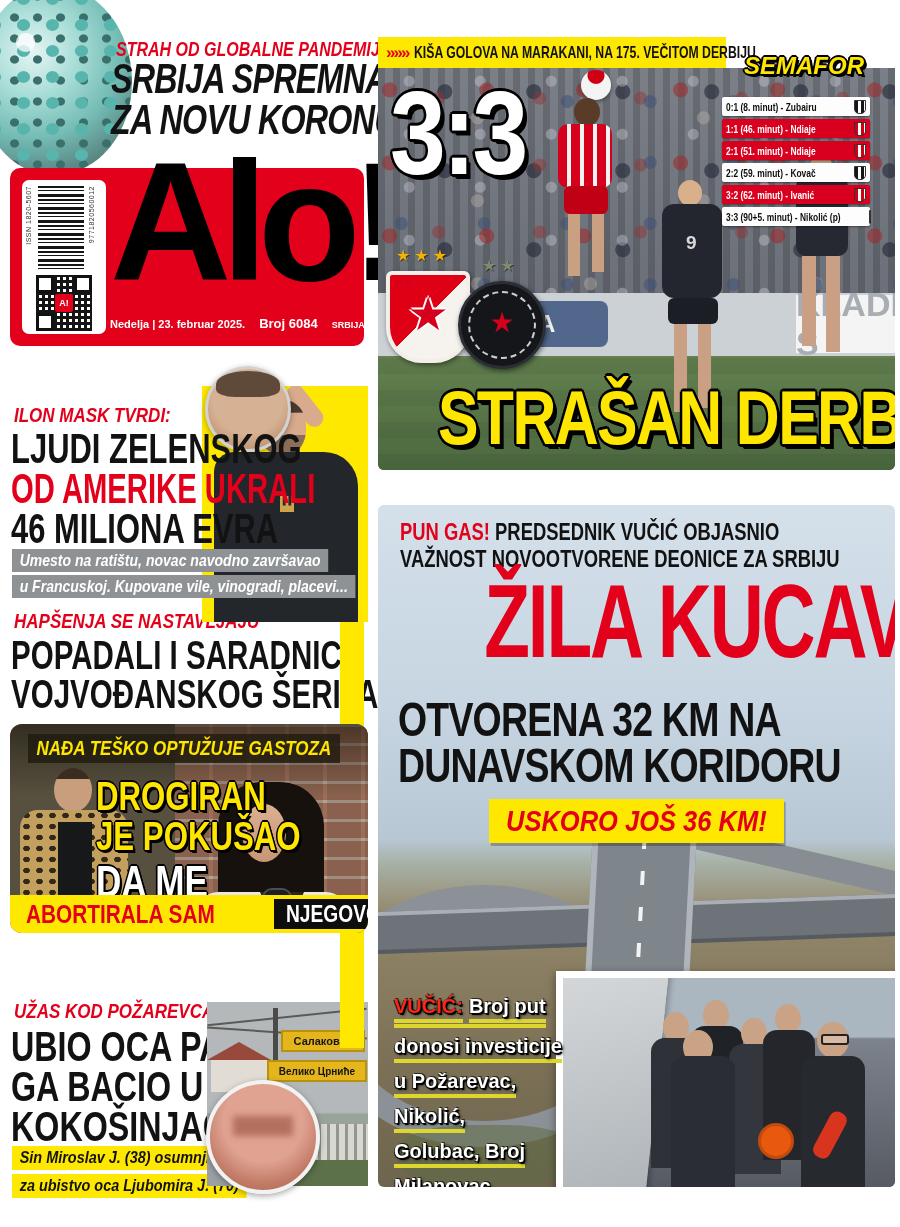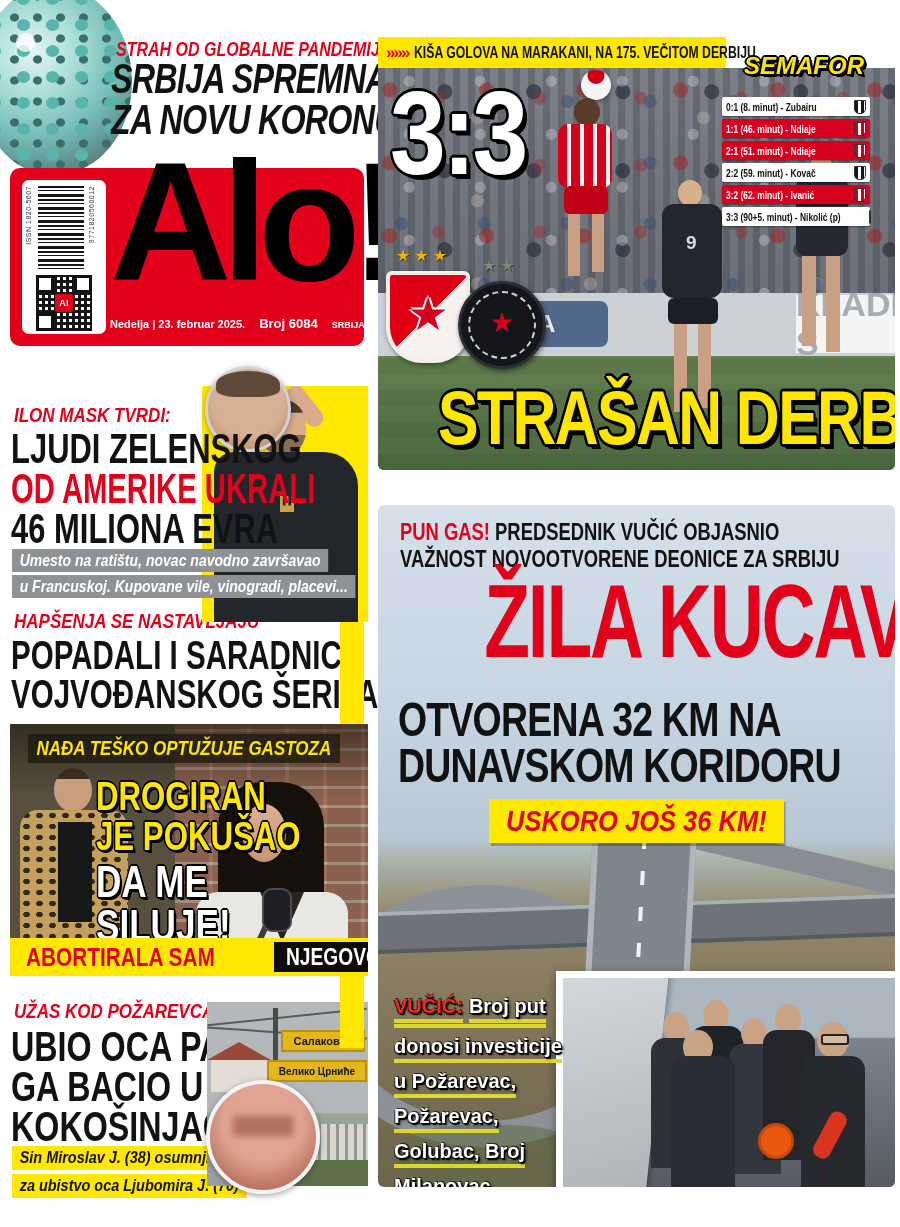--- a/index.html
+++ b/index.html
@@ -154,21 +154,21 @@
   .musk-l2{left:11px;top:464px;font-size:43px;z-index:5;}
   .musk-l3{left:11px;top:504px;font-size:43px;z-index:5;}
   .musk-sub{left:12px;top:549px;z-index:5;}
   .musk-sub div{margin-bottom:3px;}
   .musk-sub span{background:#8f9294;color:#fff;font-style:italic;font-weight:900;font-size:16.5px;padding:2px 9px;}
   .arr-kick{left:14px;top:610px;font-size:20px;}
   .arr-l1{left:11px;top:632px;font-size:41px;}
   .arr-l2{left:11px;top:671px;font-size:41px;}
 
   
-  .gz{left:10px;top:724px;width:358px;height:252px;border-radius:1px;overflow:hidden;z-index:4;
+  .gz{left:10px;top:724px;width:358px;height:209px;border-radius:12px;overflow:hidden;z-index:4;
       background:linear-gradient(90deg,#57503f 0 46%,#6a5648 46%);}
   .gz-brick{left:46%;top:0;width:54%;height:100%;
       background:repeating-linear-gradient(90deg,rgba(0,0,0,.12) 0 34px,transparent 34px 38px),
                  repeating-linear-gradient(0deg,#9c6e59 0 16px,#b5a091 16px 19px);}
   .gz-shade{left:0;top:0;width:100%;height:72px;background:linear-gradient(180deg,rgba(22,18,8,.55),transparent);}
   .gz-kick{left:18px;top:10px;}
   .gz-kick span{background:rgba(30,26,14,.8);color:#ffe600;font-style:italic;font-weight:900;font-size:20px;padding:3px 10px;}
   .gz-head{left:44px;top:44px;width:38px;height:44px;border-radius:50%;
       background:linear-gradient(180deg,#3a2c20 0 24%,#c99e7d 25%);}
   .gz-coat{left:10px;top:86px;width:108px;height:166px;border-radius:18px 18px 0 0;
@@ -338,21 +338,21 @@
     <div class="abs hw-sub b9 blk">
       <div><span class="cond cx78">OTVORENA 32 KM NA</span></div>
       <div><span class="cond cx78">DUNAVSKOM KORIDORU</span></div>
     </div>
     <div class="abs hw-banner it b9"><span class="cond cc cx85">USKORO JOŠ 36 KM!</span></div>
 
     <div class="abs quote">
       <div class="q-line"><span class="ol-q"><span class="q-red">VUČIĆ:</span><span class="q-w">Broj put</span></span></div>
       <div class="q-line"><span class="q-w ol-q">donosi investicije</span></div>
       <div class="q-line"><span class="q-w ol-q">u Požarevac,</span></div>
-      <div class="q-line"><span class="q-w ol-q">Požarevac,</span></div>
+      <div class="q-line"><span class="q-w ol-q">Nikolić,</span></div>
       <div class="q-line"><span class="q-w ol-q">Golubac, Broj</span></div>
       <div class="q-line"><span class="q-w ol-q">Milanovac,</span></div>
 
     </div>
 
     <div class="abs inset">
       <div class="abs board"></div>
       <div class="man" style="left:88px;top:34px;">
           <span class="hd"></span>
           <span class="bd" style="background:#2e3138;"></span>

